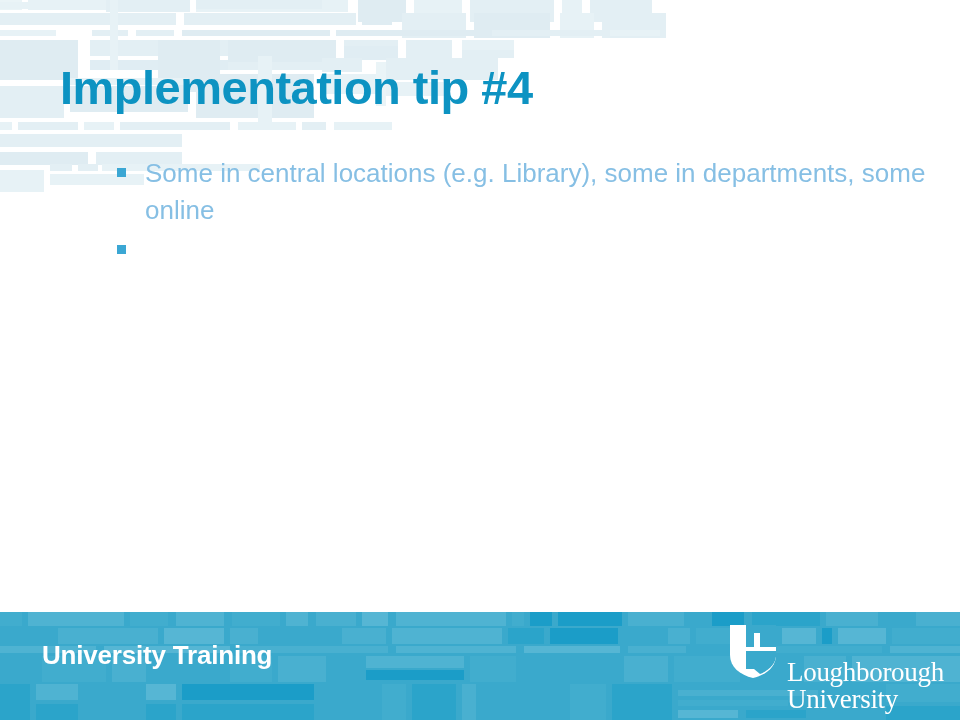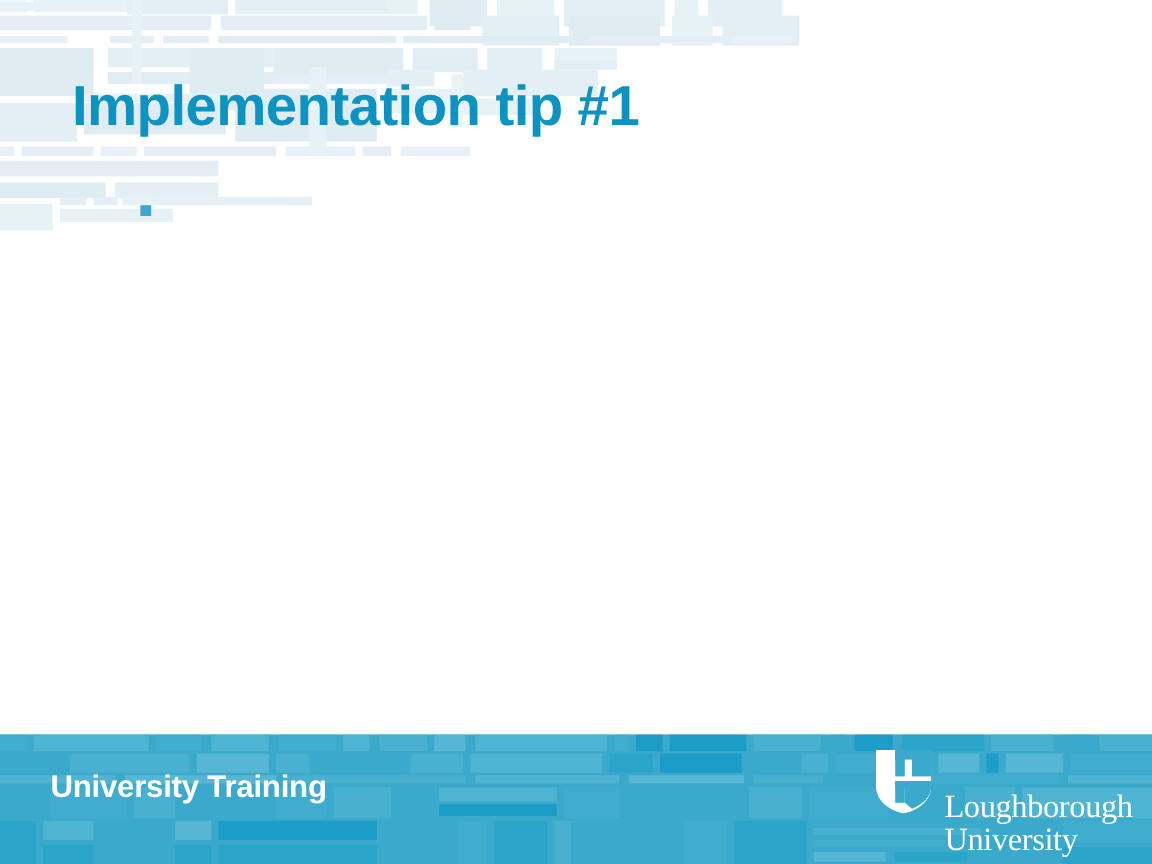--- a/index.html
+++ b/index.html
@@ -223,24 +223,28 @@
       <div class="blk" style="left: 0px; top: 170px; width: 44px; height: 22px; background: rgb(231, 242, 246);"></div>
       <div class="blk" style="left: 50px; top: 164px; width: 22px; height: 7px; background: rgb(227, 239, 244);"></div>
       <div class="blk" style="left: 78px; top: 164px; width: 20px; height: 7px; background: rgb(227, 239, 244);"></div>
       <div class="blk" style="left: 102px; top: 164px; width: 158px; height: 7px; background: rgb(231, 242, 246);"></div>
       <div class="blk" style="left: 50px; top: 174px; width: 94px; height: 11px; background: rgb(231, 242, 246);"></div>
       <div class="blk" style="left: 110px; top: 0px; width: 8px; height: 70px; background: rgb(231, 242, 246);"></div>
       <div class="blk" style="left: 258px; top: 56px; width: 14px; height: 72px; background: rgb(231, 242, 246);"></div>
       <div class="blk" style="left: 376px; top: 62px; width: 10px; height: 44px; background: rgb(234, 244, 247);"></div>
     </div>
 
-  <div id="slide-title">Implementation tip #1</div>
+  <div id="slide-title">Implementation tip #4</div>
 
   <div id="body-content">
     <div class="sub-list">
+      <div class="lvl2">
+        <span class="bullet-sq"></span>
+        <span>Some in central locations (e.g. Library), some in departments, some online</span>
+      </div>
       <div class="lvl2">
         <span class="bullet-sq"></span>
       </div>
     </div>
   </div>
 
   <div id="footer-bar">
     <div id="footer-pattern">
         <div class="fblk" style="left: 0px; top: 0px; width: 22px; height: 14px; background: rgb(65, 173, 206);"></div>
         <div class="fblk" style="left: 28px; top: 0px; width: 96px; height: 14px; background: rgb(79, 179, 210);"></div>

